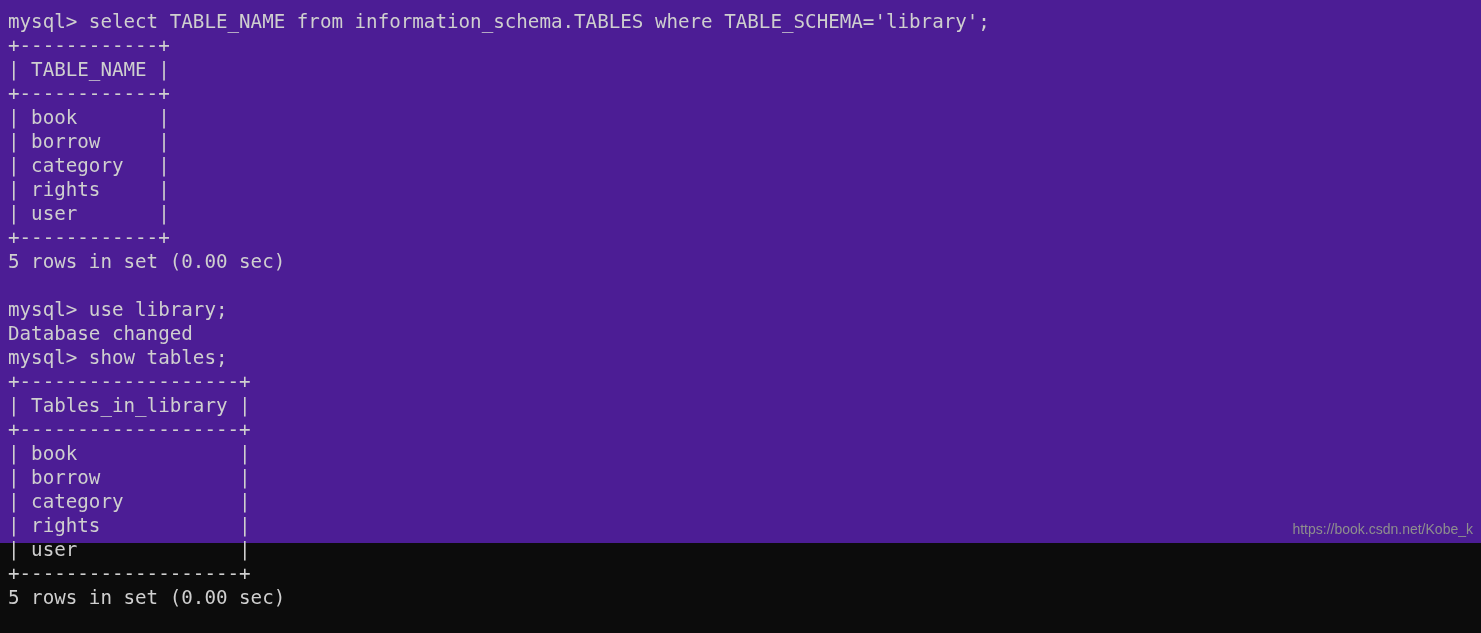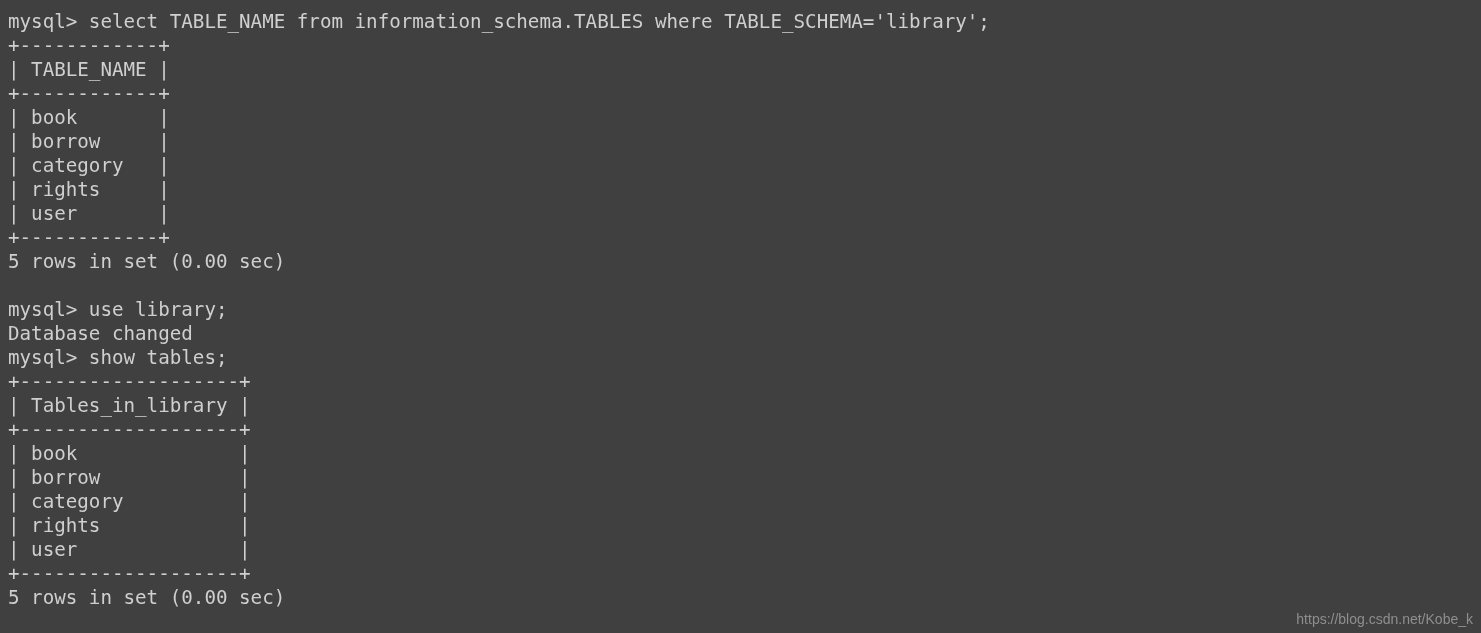--- a/index.html
+++ b/index.html
@@ -9,22 +9,22 @@
   }
   body {
     width: 1481px;
     height: 633px;
     overflow: hidden;
     font-family: "DejaVu Sans Mono", "Liberation Mono", monospace;
   }
   #terminal {
     position: relative;
     width: 1481px;
-    height: 633px;
-    background: #404040;
+    height: 543px;
+    background: #4c1d95;
     box-sizing: border-box;
     padding: 10px 0 0 8px;
   }
   #console-output {
     margin: 0;
     padding: 0;
     font-family: "DejaVu Sans Mono", "Liberation Mono", monospace;
     font-size: 19.2px;
     line-height: 24px;
     color: #cfcfcf;
@@ -66,14 +66,14 @@
 +-------------------+
 | Tables_in_library |
 +-------------------+
 | book              |
 | borrow            |
 | category          |
 | rights            |
 | user              |
 +-------------------+
 5 rows in set (0.00 sec)</pre>
-  <div id="watermark">https://blog.csdn.net/Kobe_k</div>
+  <div id="watermark">https://book.csdn.net/Kobe_k</div>
 </div>
 
 </body></html>

